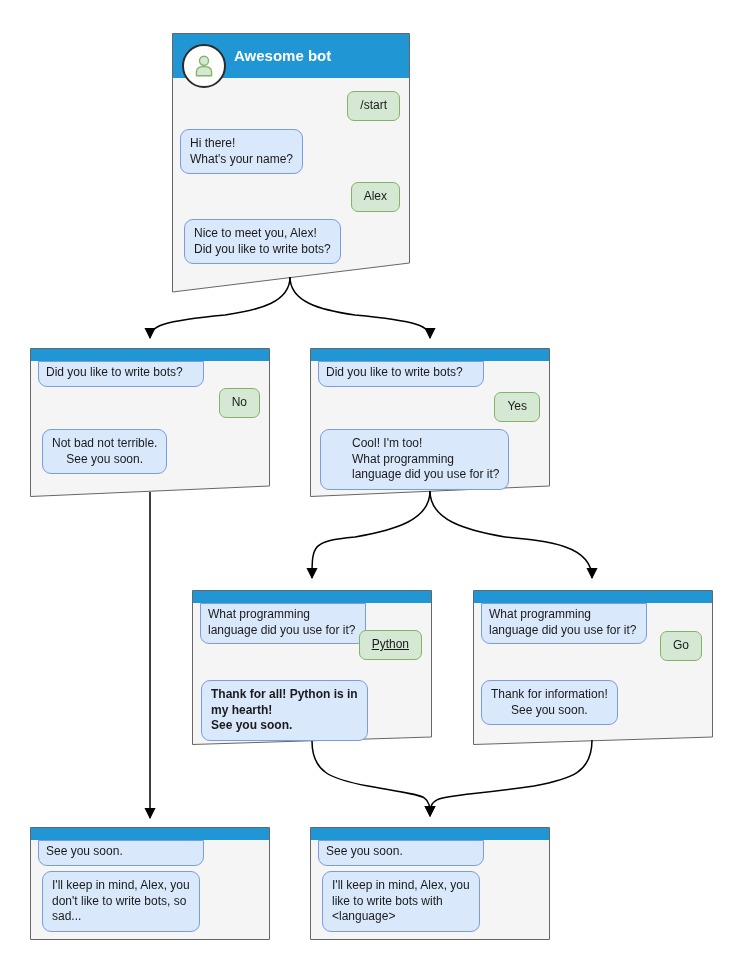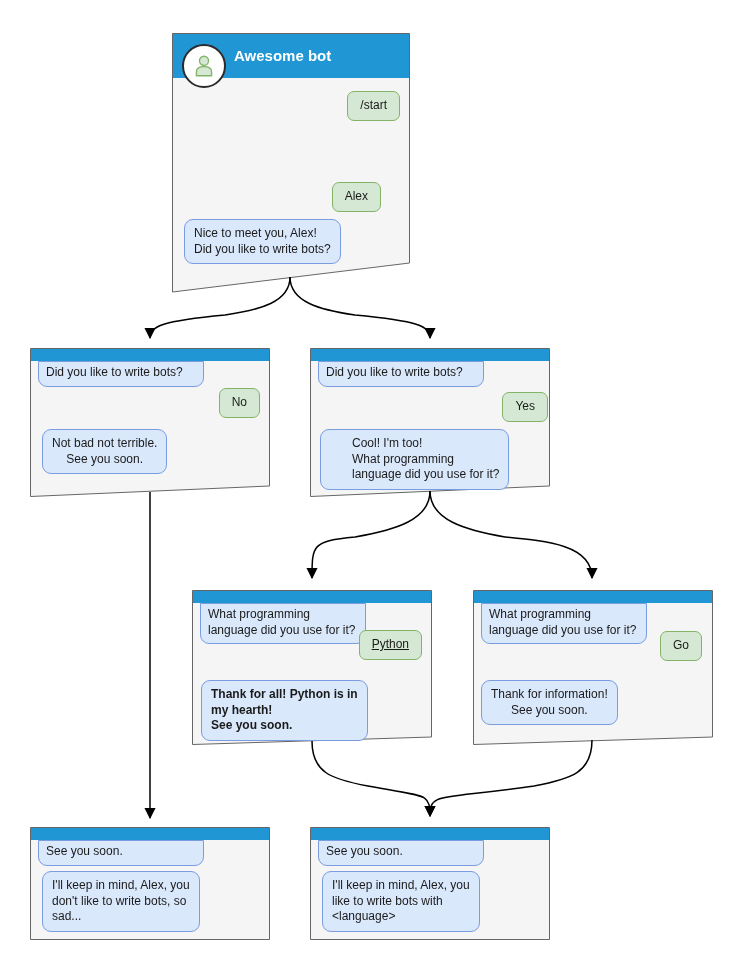--- a/index.html
+++ b/index.html
@@ -55,21 +55,23 @@
       <rect class="bar" x="1" y="1" width="236" height="44"></rect>
     </svg>
     <div class="avatar">
       <svg width="26" height="26" viewBox="0 0 24 24">
         <circle cx="12" cy="7.2" r="4.2" style="fill:var(--avatar-fill); stroke:var(--avatar-stroke); stroke-width:1.2;"></circle>
         <path d="M5,21 L5,17.5 C5,14.2 8,12.6 12,12.6 C16,12.6 19,14.2 19,17.5 L19,21 Z" style="fill:var(--avatar-fill); stroke:var(--avatar-stroke); stroke-width:1.2;"></path>
       </svg>
     </div>
     <div class="window-title">Awesome bot</div>
     <div class="bubble user" style="right:10px; top:58px;">/start</div>
-    <div class="bubble user" style="right:29px; top:149px;text-align:center;">Alex</div>
+    <div class="bubble bot" style="left:8px;  top:96px;">Hi there!
+What's your name?</div>
+    <div class="bubble user" style="right:10px; top:149px;text-align:center;">Alex</div>
     <div class="bubble bot" style="left:12px;  top:186px;">Nice to meet you, Alex!
 Did you like to write bots?</div>
   </div>
 
   <div class="window" style="left:30px; top:348px; width:240px; height:149px;">
     <svg class="window-shape" width="240" height="149" viewBox="0 0 240 149">
       <polygon class="body" points="0.5,0.5 239.5,0.5 239.5,138 0.5,148.5"></polygon>
       <rect class="bar" x="1" y="1" width="238" height="12"></rect>
     </svg>
     <div class="bubble bot context" style="left:8px; top:13px;">Did you like to write bots?</div>
@@ -77,21 +79,21 @@
     <div class="bubble bot" style="left:12px; top:81px;text-align:center;">Not bad not terrible.
 See you soon.</div>
   </div>
 
   <div class="window" style="left:310px; top:348px; width:240px; height:149px;">
     <svg class="window-shape" width="240" height="149" viewBox="0 0 240 149">
       <polygon class="body" points="0.5,0.5 239.5,0.5 239.5,138 0.5,148.5"></polygon>
       <rect class="bar" x="1" y="1" width="238" height="12"></rect>
     </svg>
     <div class="bubble bot context" style="left:8px; top:13px;">Did you like to write bots?</div>
-    <div class="bubble user" style="right:2px; top:44px;">Yes</div>
+    <div class="bubble user" style="right:10px; top:44px;">Yes</div>
     <div class="bubble bot" style="left:10px; top:81px;padding-left:31px;">Cool! I'm too!
 What programming
 language did you use for it?</div>
   </div>
 
   <div class="window" style="left:192px; top:590px; width:240px; height:155px;">
     <svg class="window-shape" width="240" height="155" viewBox="0 0 240 155">
       <polygon class="body" points="0.5,0.5 239.5,0.5 239.5,147 0.5,154.5"></polygon>
       <rect class="bar" x="1" y="1" width="238" height="12"></rect>
     </svg>

